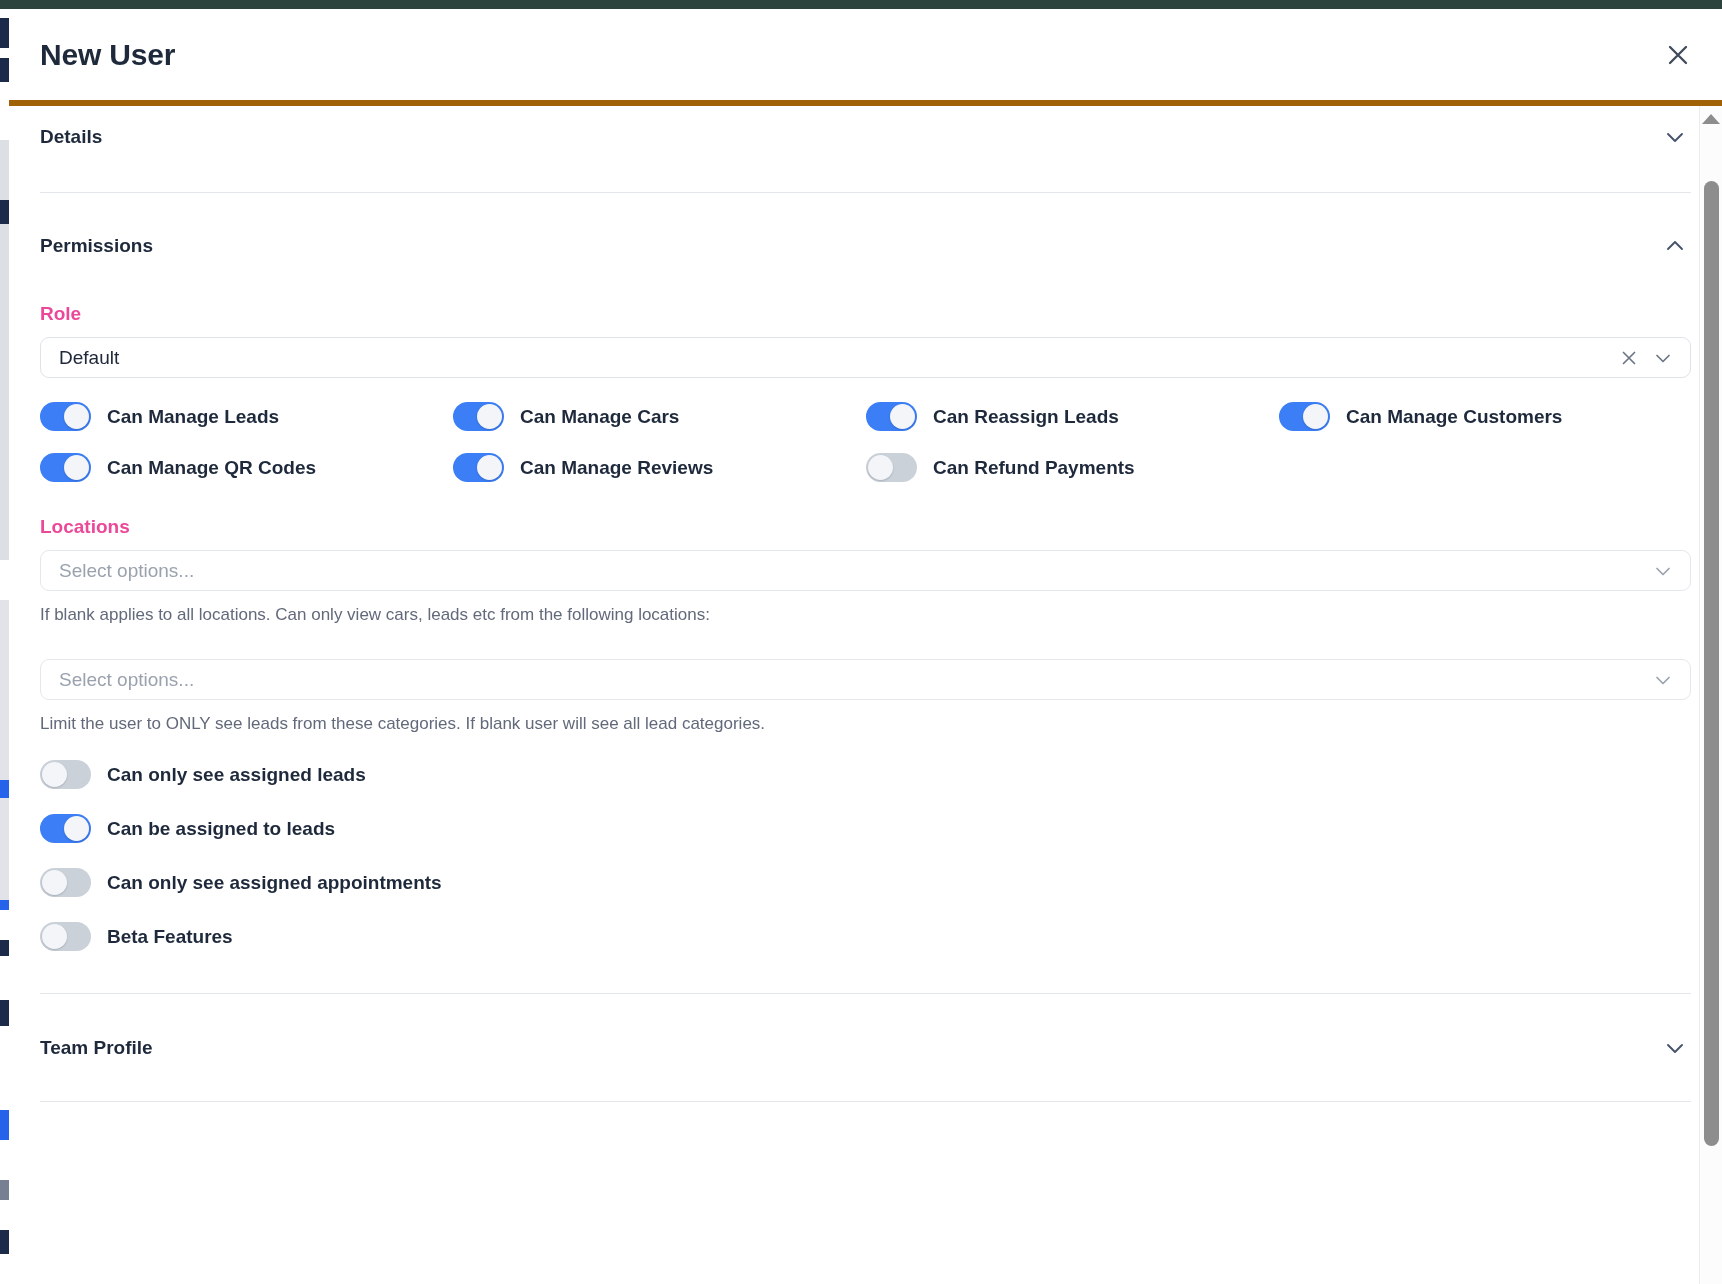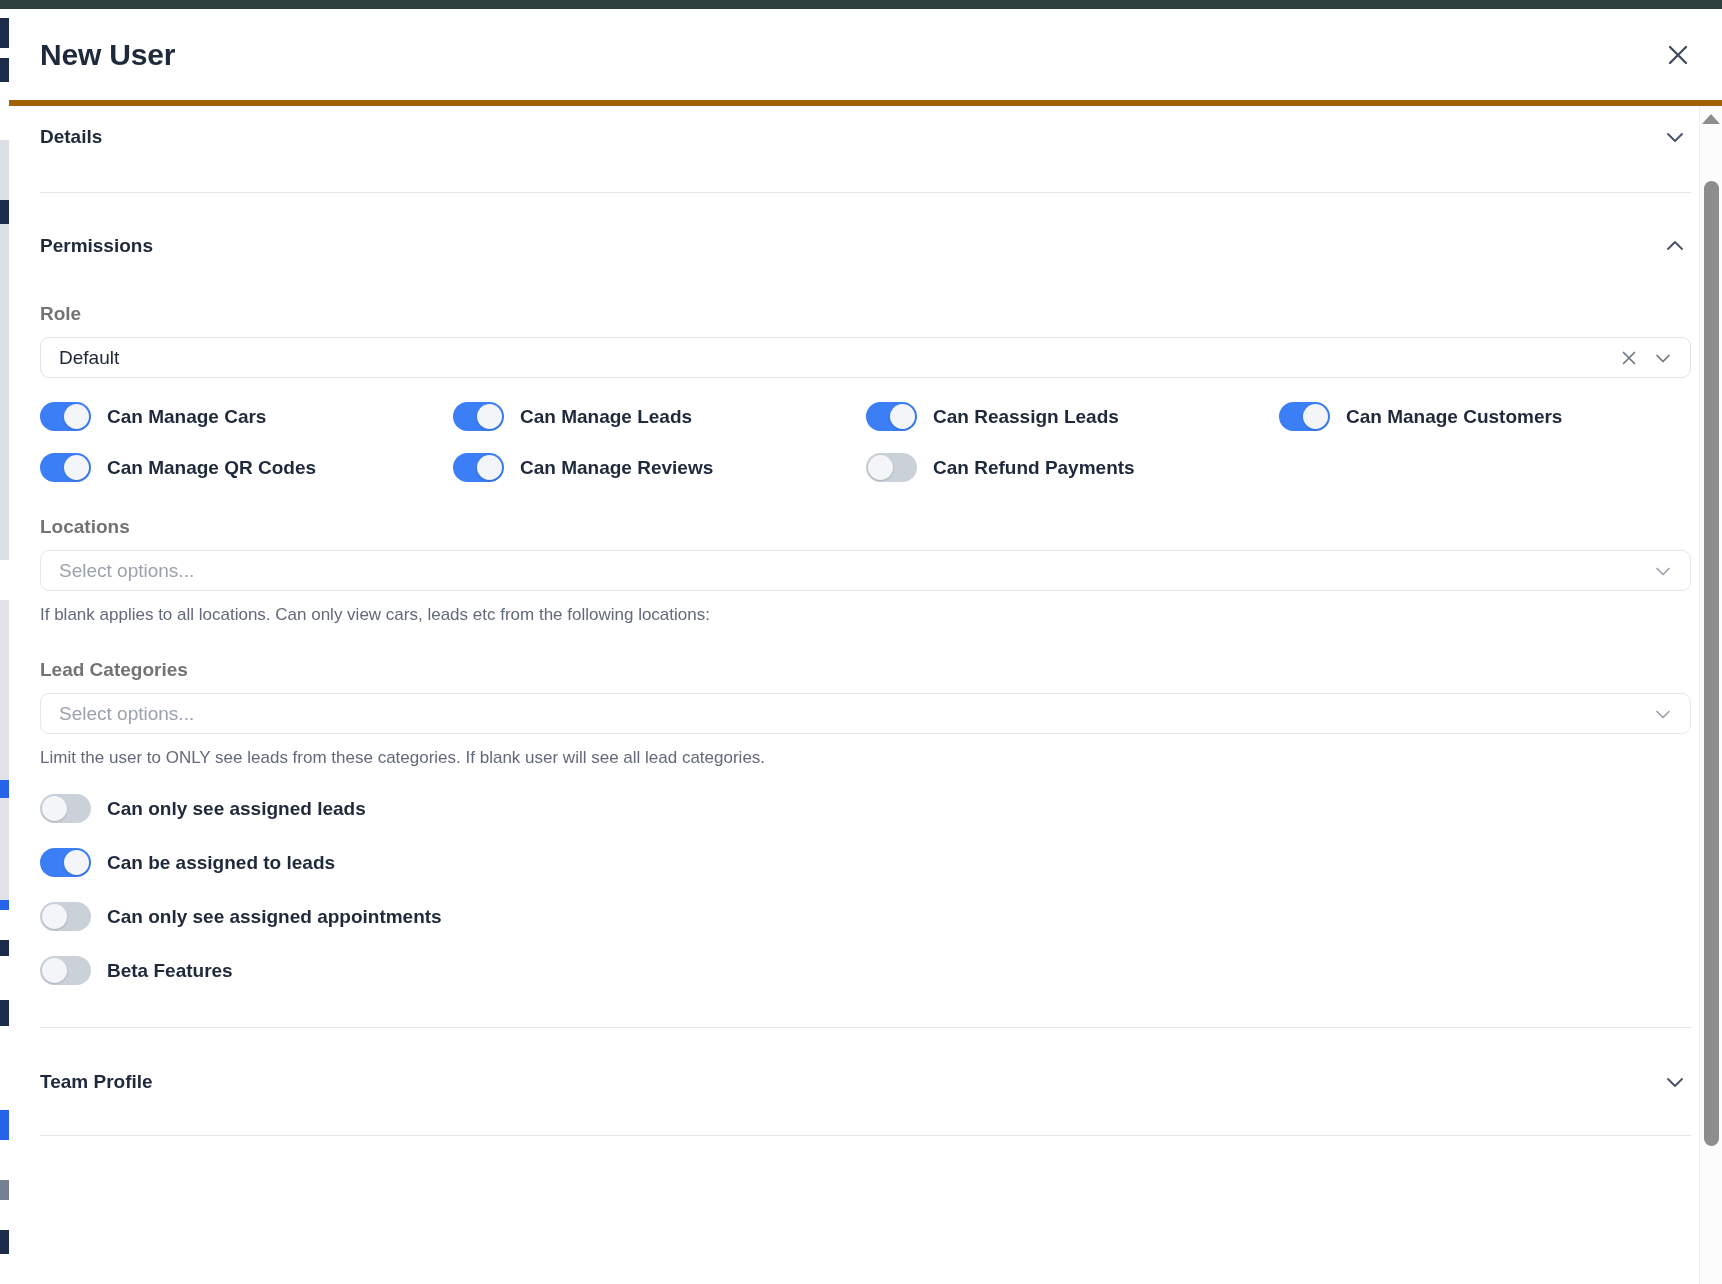--- a/index.html
+++ b/index.html
@@ -105,21 +105,21 @@
   .section-divider {
     height: 1px;
     background: #e3e6ea;
     margin: 0;
   }
 
   
   .field-label {
     font-size: 19px;
     font-weight: 600;
-    color: #737373;
+    color: #ec4899;
     margin: 0 0 12px 0;
   }
 
   
   .select-box {
     position: relative;
     height: 41px;
     border: 1px solid #dfe3e8;
     border-radius: 9px;
     background: #ffffff;
@@ -310,27 +310,27 @@
             </span>
           </span>
         </div>
       </div>
 
       <div id="permission-grid">
         <div class="toggle-row">
           <span class="toggle on">
               <span class="knob"></span>
             </span>
+          <span class="toggle-label">Can Manage Leads</span>
+        </div>
+        <div class="toggle-row">
+          <span class="toggle on">
+              <span class="knob"></span>
+            </span>
           <span class="toggle-label">Can Manage Cars</span>
-        </div>
-        <div class="toggle-row">
-          <span class="toggle on">
-              <span class="knob"></span>
-            </span>
-          <span class="toggle-label">Can Manage Leads</span>
         </div>
         <div class="toggle-row">
           <span class="toggle on">
               <span class="knob"></span>
             </span>
           <span class="toggle-label">Can Reassign Leads</span>
         </div>
         <div class="toggle-row">
           <span class="toggle on">
               <span class="knob"></span>
@@ -366,21 +366,20 @@
               <svg width="22" height="22" viewBox="0 0 22 22" aria-hidden="true">
                 <path d="M5 8.5 L11 14.5 L17 8.5" fill="none" stroke="#9aa2ae" stroke-width="1.7" stroke-linecap="round" stroke-linejoin="round"></path>
               </svg>
             </span>
           </span>
         </div>
         <div class="helper-text">If blank applies to all locations. Can only view cars, leads etc from the following locations:</div>
       </div>
 
       <div class="blk-lg">
-        <div class="field-label">Lead Categories</div>
         <div class="select-box placeholder-box">
           <span class="select-placeholder">Select options...</span>
           <span class="select-icons">
             <span class="sel-icon">
               <svg width="22" height="22" viewBox="0 0 22 22" aria-hidden="true">
                 <path d="M5 8.5 L11 14.5 L17 8.5" fill="none" stroke="#9aa2ae" stroke-width="1.7" stroke-linecap="round" stroke-linejoin="round"></path>
               </svg>
             </span>
           </span>
         </div>

